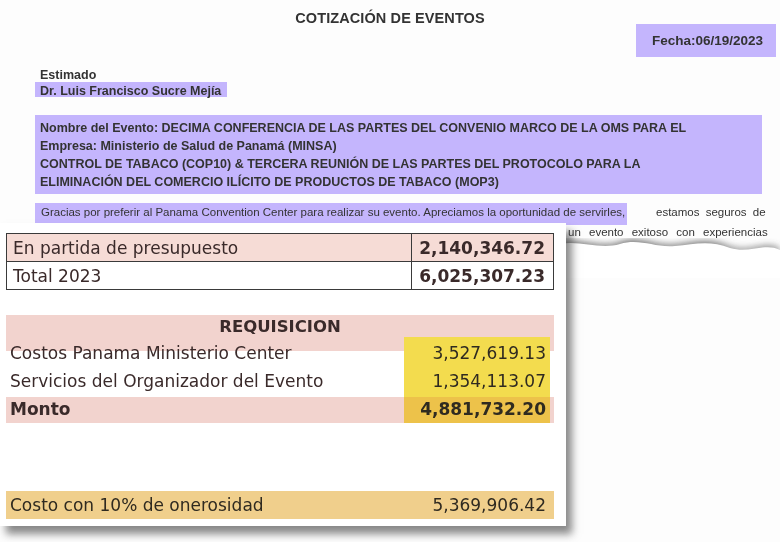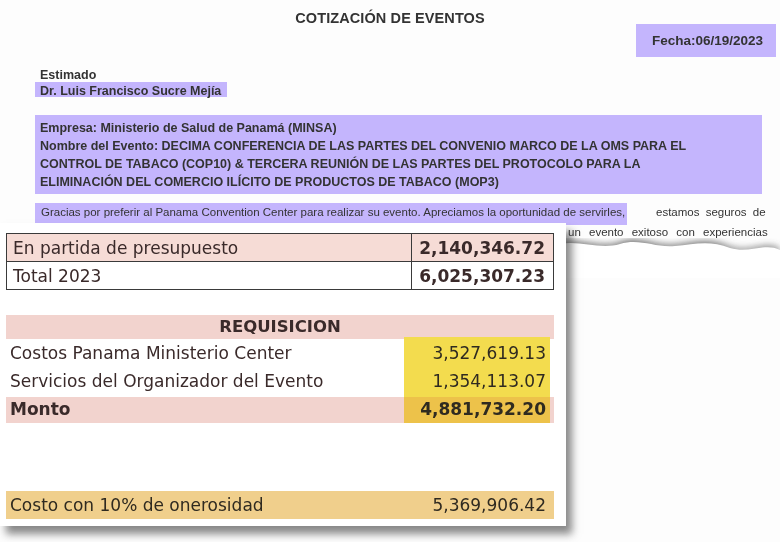--- a/index.html
+++ b/index.html
@@ -25,42 +25,42 @@
   .sheet { position: absolute; left: 0; top: 223px; width: 566px; height: 303px; background: #ffffff;
            box-shadow: 6px 8px 8px rgba(40,40,40,0.55); font-family: "DejaVu Sans", sans-serif; }
 
   .top-table { position: absolute; left: 6px; top: 10px; width: 548px; border-collapse: collapse; }
   .top-table td { border: 1.5px solid #3a3a3a; height: 28px; font-size: 17px; color: #3a2a2a; }
   .top-table td.lbl { padding-left: 6px; width: 405px; }
   .top-table td.val { text-align: right; padding-right: 8px; font-weight: bold; }
   .top-table tr.pink td { background: #f6dcd6; }
   .top-table tr.bold td.lbl { font-weight: normal; }
 
-  .req-head { position: absolute; left: 6px; top: 92px; width: 548px; height: 24px; background: #f2d3ce; text-align: center; font-weight: bold; font-size: 16.5px; color: #3a2a2a; padding-top: 2px; }
+  .req-head { position: absolute; left: 6px; top: 92px; width: 548px; height: 36px; background: #f2d3ce; text-align: center; font-weight: bold; font-size: 16.5px; color: #3a2a2a; padding-top: 2px; }
   .req-yellow { position: absolute; left: 404px; top: 114px; width: 146px; height: 86px; background: #f3dc4e; }
   .req-row { position: absolute; left: 10px; font-size: 17px; color: #3a2a2a; }
   .req-val { position: absolute; right: 20px; font-size: 17px; color: #2f2a20; text-align: right; }
   .monto-band { position: absolute; left: 6px; top: 174px; width: 548px; height: 26px; background: #f2d3ce; }
   .monto-yellow { position: absolute; left: 404px; top: 174px; width: 146px; height: 26px; background: #edc24a; }
 
   .costo { position: absolute; left: 6px; top: 268px; width: 548px; height: 28px; background: #f0cf8c; }
   .costo-lbl { position: absolute; left: 10px; top: 272px; font-size: 17px; color: #2f2a20; }
   .costo-val { position: absolute; right: 20px; top: 272px; font-size: 17px; color: #2f2a20; }
 </style>
 </head>
 <body>
 
 <div class="doc">
   <div class="title">COTIZACIÓN DE EVENTOS</div>
   <div class="fecha hl">Fecha:06/19/2023</div>
   <div class="estimado">Estimado</div>
   <div class="nombre hl">Dr. Luis Francisco Sucre Mejía</div>
   <div class="empresa-block hl">
+    <div>Nombre del Evento: DECIMA CONFERENCIA DE LAS PARTES DEL CONVENIO MARCO DE LA OMS PARA EL</div>
     <div>Empresa: Ministerio de Salud de Panamá (MINSA)</div>
-    <div>Nombre del Evento: DECIMA CONFERENCIA DE LAS PARTES DEL CONVENIO MARCO DE LA OMS PARA EL</div>
     <div>CONTROL DE TABACO (COP10) &amp; TERCERA REUNIÓN DE LAS PARTES DEL PROTOCOLO PARA LA</div>
     <div>ELIMINACIÓN DEL COMERCIO ILÍCITO DE PRODUCTOS DE TABACO (MOP3)</div>
   </div>
   <div class="gracias hl">Gracias por preferir al Panama Convention Center para realizar su evento. Apreciamos la oportunidad de servirles,</div>
   <div class="gracias-rest">estamos seguros de</div>
   <div class="line2">un evento exitoso con experiencias</div>
 
   <svg class="tear" viewBox="0 0 220 40" preserveAspectRatio="none">
     <defs>
       <filter id="blur">

